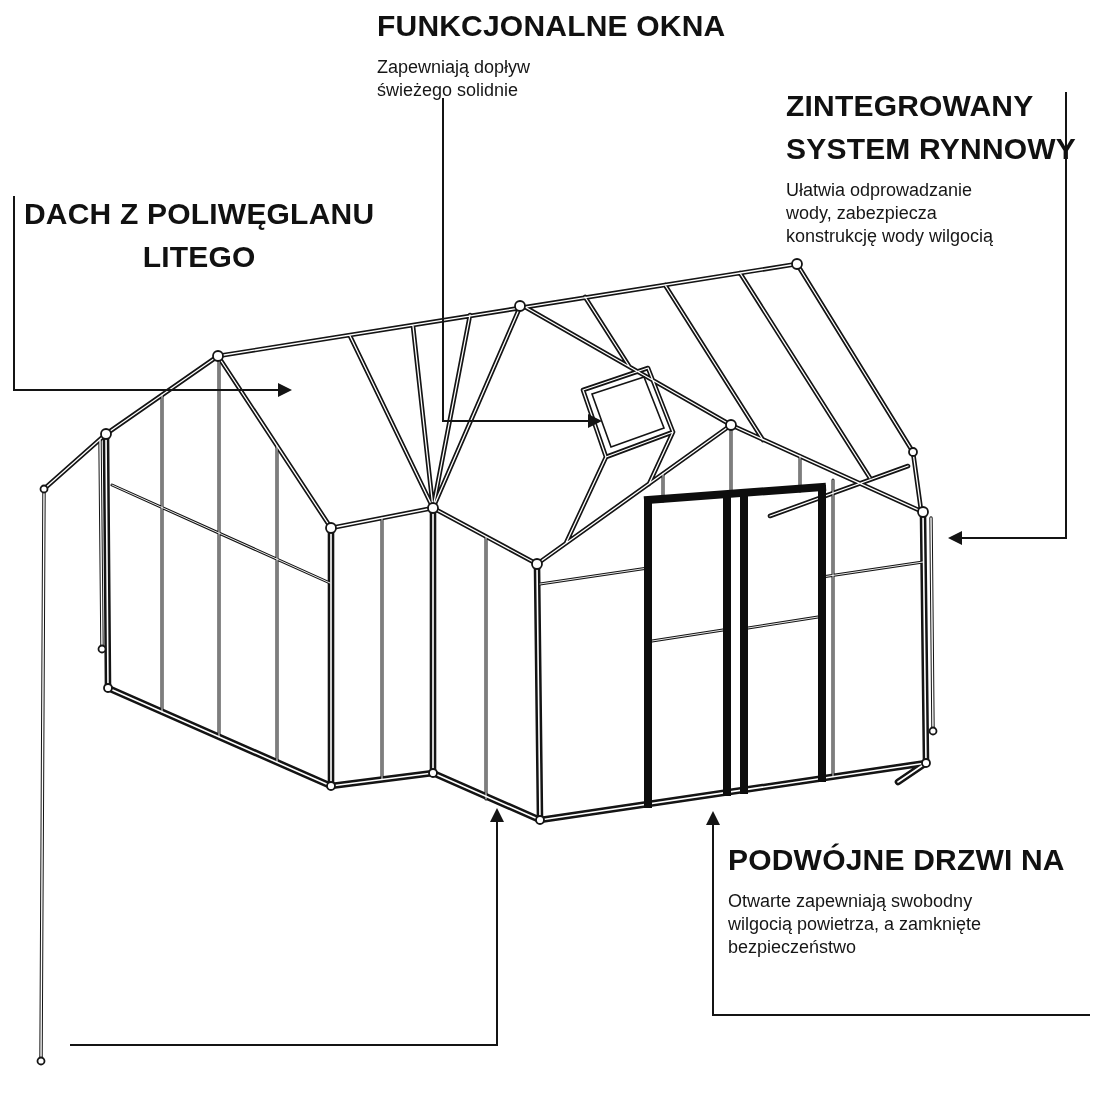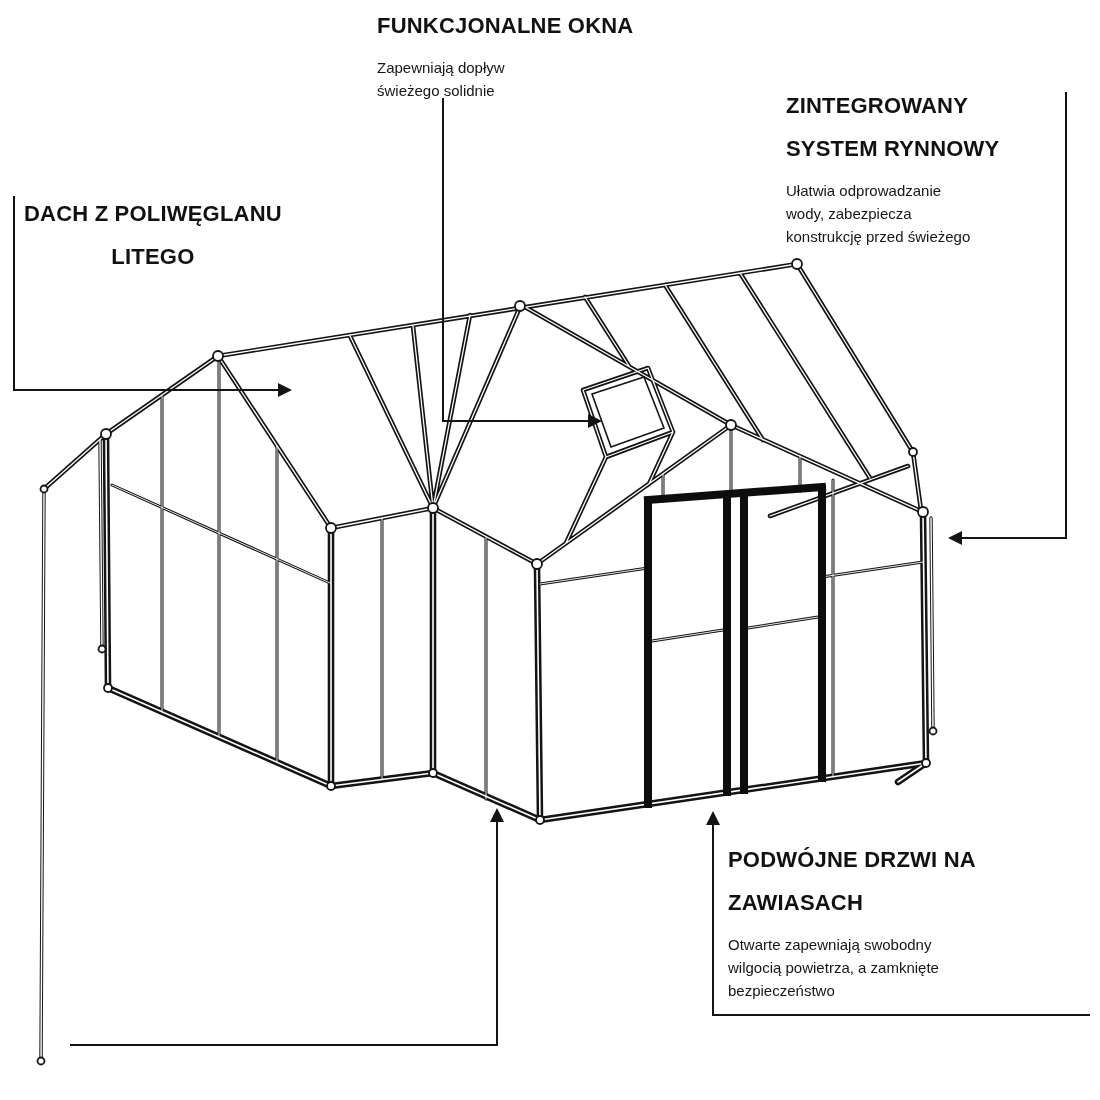--- a/index.html
+++ b/index.html
@@ -1,21 +1,21 @@
 <!DOCTYPE html>
 <html><head>
 <meta charset="utf-8">
 <style>
   html,body{margin:0;padding:0;background:#ffffff;}
   #stage{position:relative;width:1100px;height:1100px;background:#ffffff;overflow:hidden;
          font-family:"Liberation Sans", sans-serif;color:#111111;}
   #drawing{position:absolute;left:0;top:0;}
   .callout{position:absolute;}
-  .callout .title{font-weight:800;font-size:22px;line-height:43px;letter-spacing:.2px;color:#111;}
-  .callout .body{font-size:15px;line-height:23px;margin-top:9px;color:#161616;}
+  .callout .title{font-weight:800;font-size:30px;line-height:43px;letter-spacing:.2px;color:#111;}
+  .callout .body{font-size:18px;line-height:23px;margin-top:9px;color:#161616;}
   .co-windows{left:377px;top:4px;}
   .co-gutter{left:770px;top:84px;margin-left:16px;}
   .co-roof{left:24px;top:192px;text-align:center;}
   .co-profiles{left:85px;top:916px;}
   .co-doors{left:728px;top:838px;}
   
   .mem-b{fill:none;stroke:#141414;stroke-width:4.6;stroke-linecap:round;stroke-linejoin:round;}
   .mem-w{fill:none;stroke:#ffffff;stroke-width:1.3;stroke-linecap:round;stroke-linejoin:round;}
   .hvy-b{fill:none;stroke:#141414;stroke-width:6.6;stroke-linecap:round;stroke-linejoin:round;}
   .hvy-w{fill:none;stroke:#ffffff;stroke-width:1.6;stroke-linecap:round;stroke-linejoin:round;}
@@ -167,36 +167,35 @@
   </div>
 
   <div class="callout co-gutter">
     <div class="title">
       <div>ZINTEGROWANY</div>
       <div>SYSTEM RYNNOWY</div>
     </div>
     <div class="body">
       <div>Ułatwia odprowadzanie</div>
       <div>wody, zabezpiecza</div>
-      <div>konstrukcję przed świeżego</div>
+      <div>konstrukcję wody wilgocią</div>
     </div>
   </div>
 
   <div class="callout co-roof">
     <div class="title">
       <div>DACH Z POLIWĘGLANU</div>
       <div>LITEGO</div>
     </div>
   </div>
 
 
   <div class="callout co-doors">
     <div class="title">
       <div>PODWÓJNE DRZWI NA</div>
-      <div>ZAWIASACH</div>
     </div>
     <div class="body">
       <div>Otwarte zapewniają swobodny</div>
       <div>wilgocią powietrza, a zamknięte</div>
       <div>bezpieczeństwo</div>
     </div>
   </div>
 
 </div>
 

